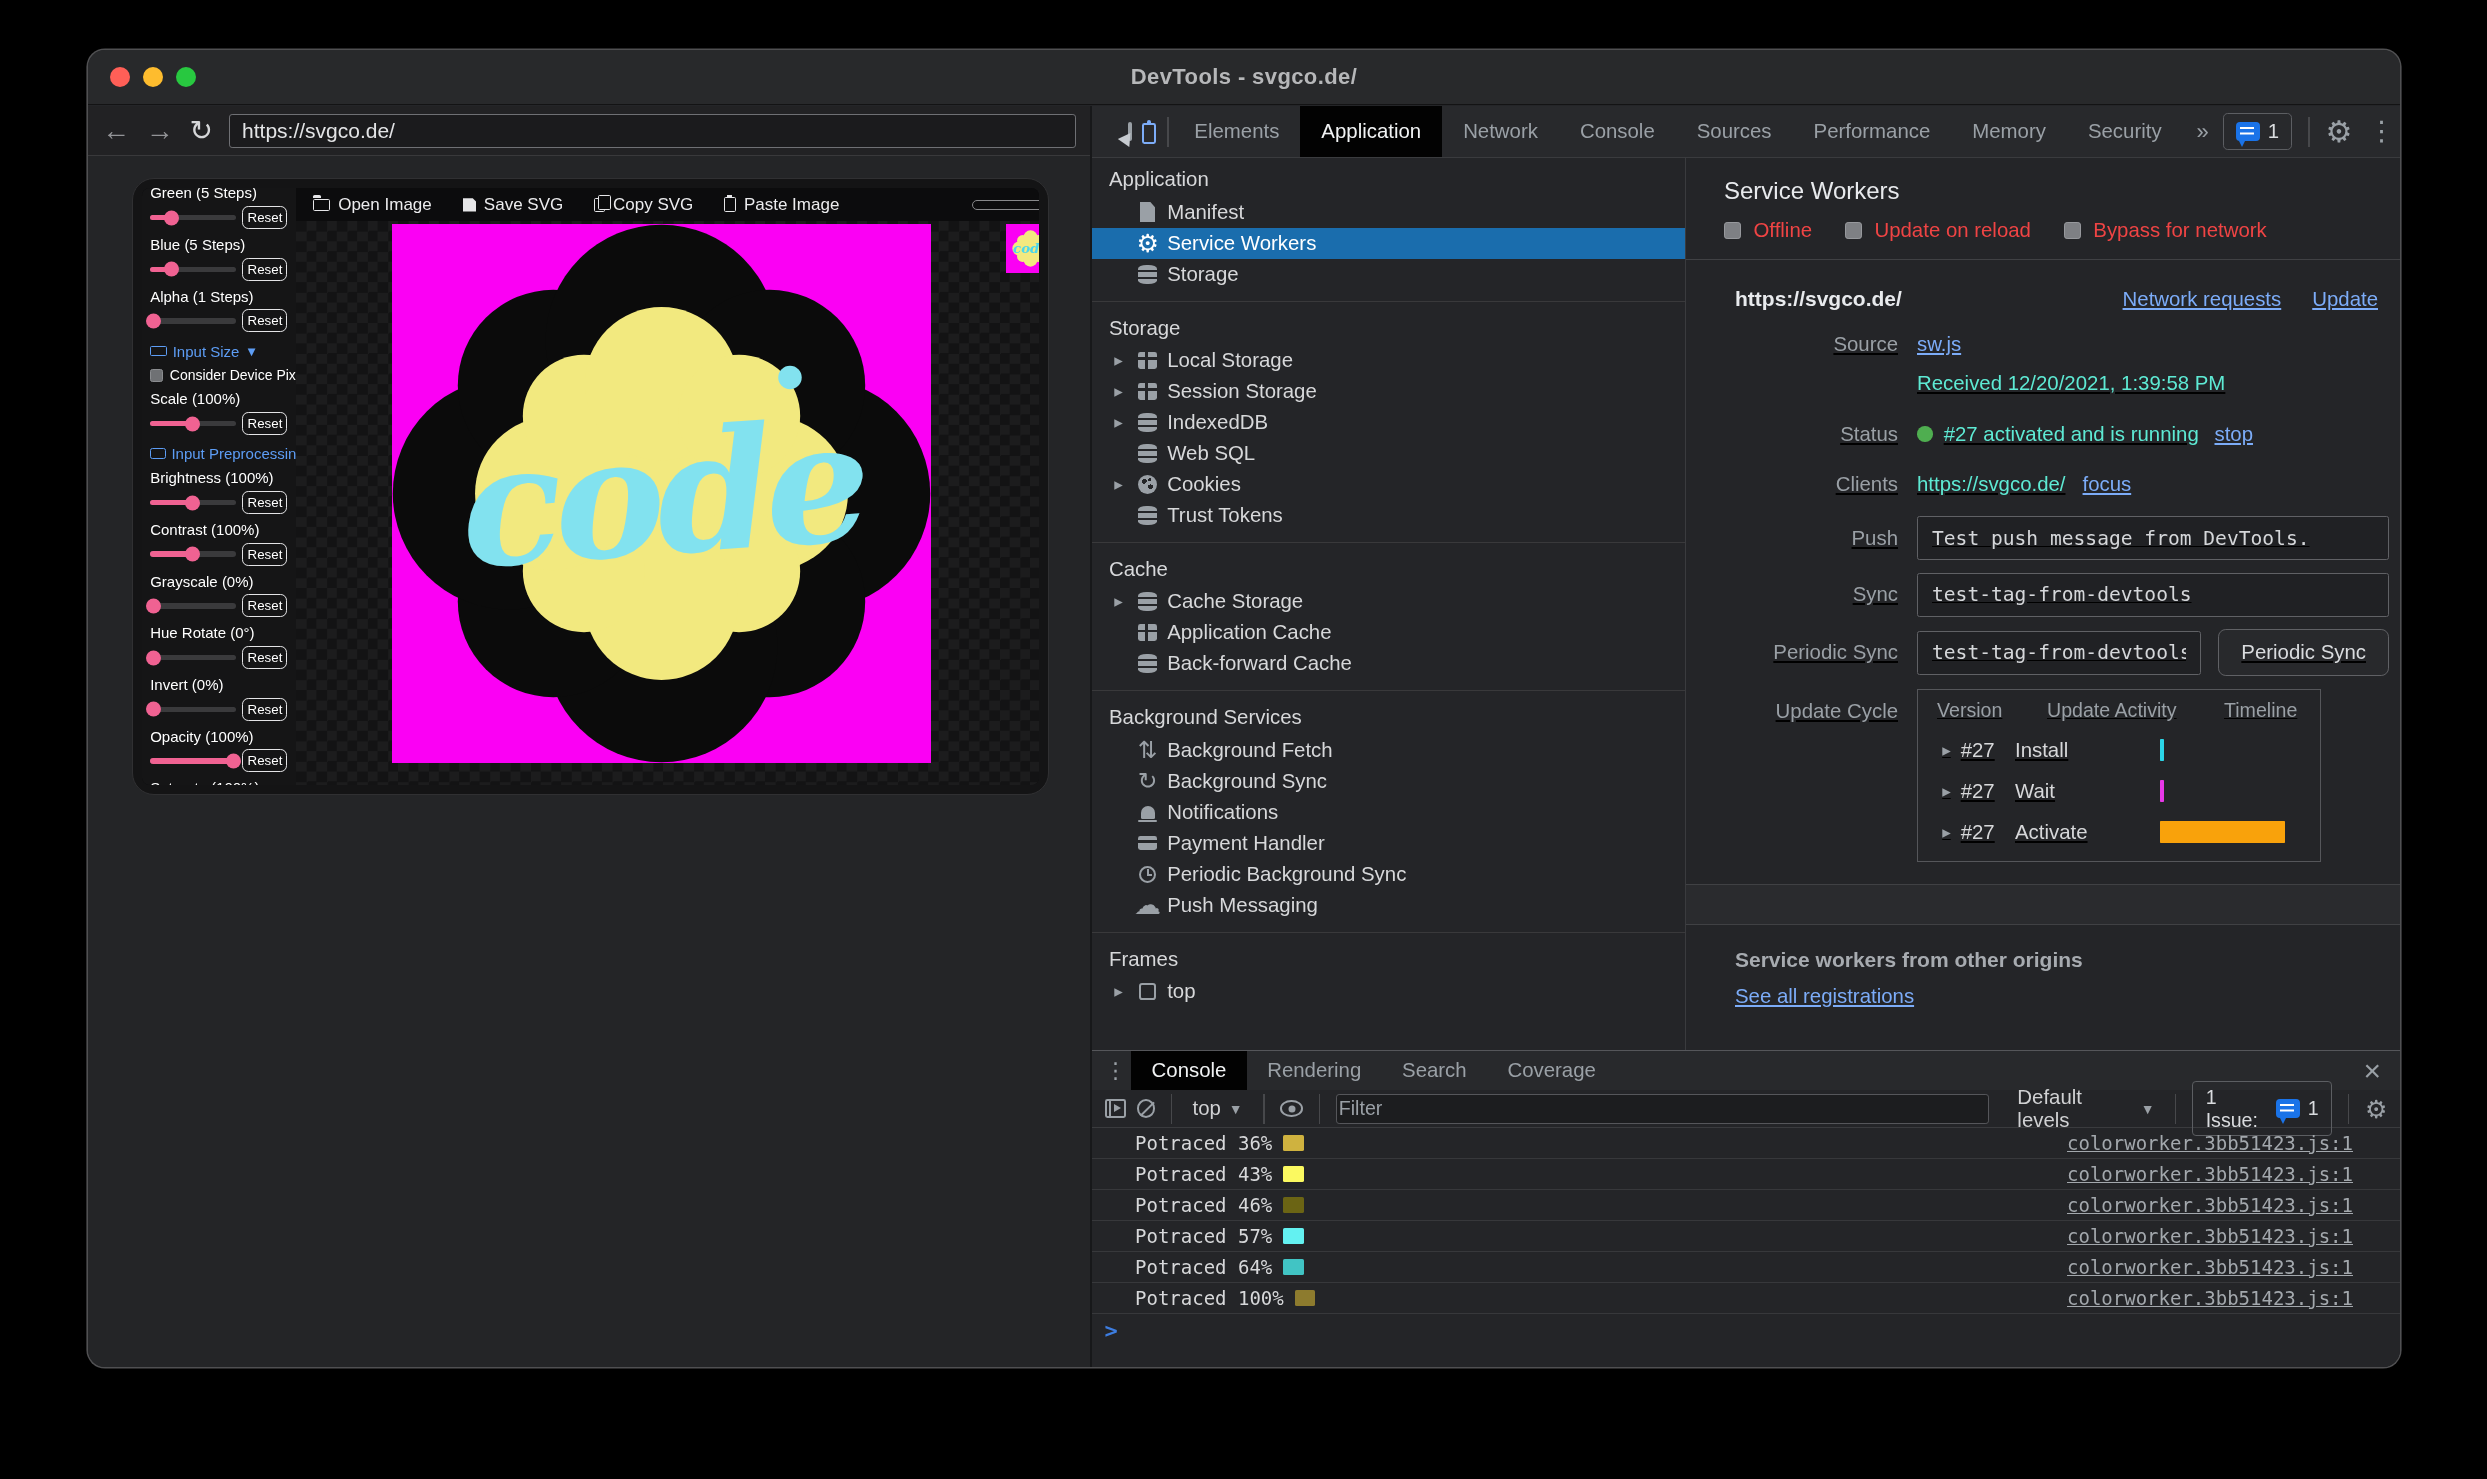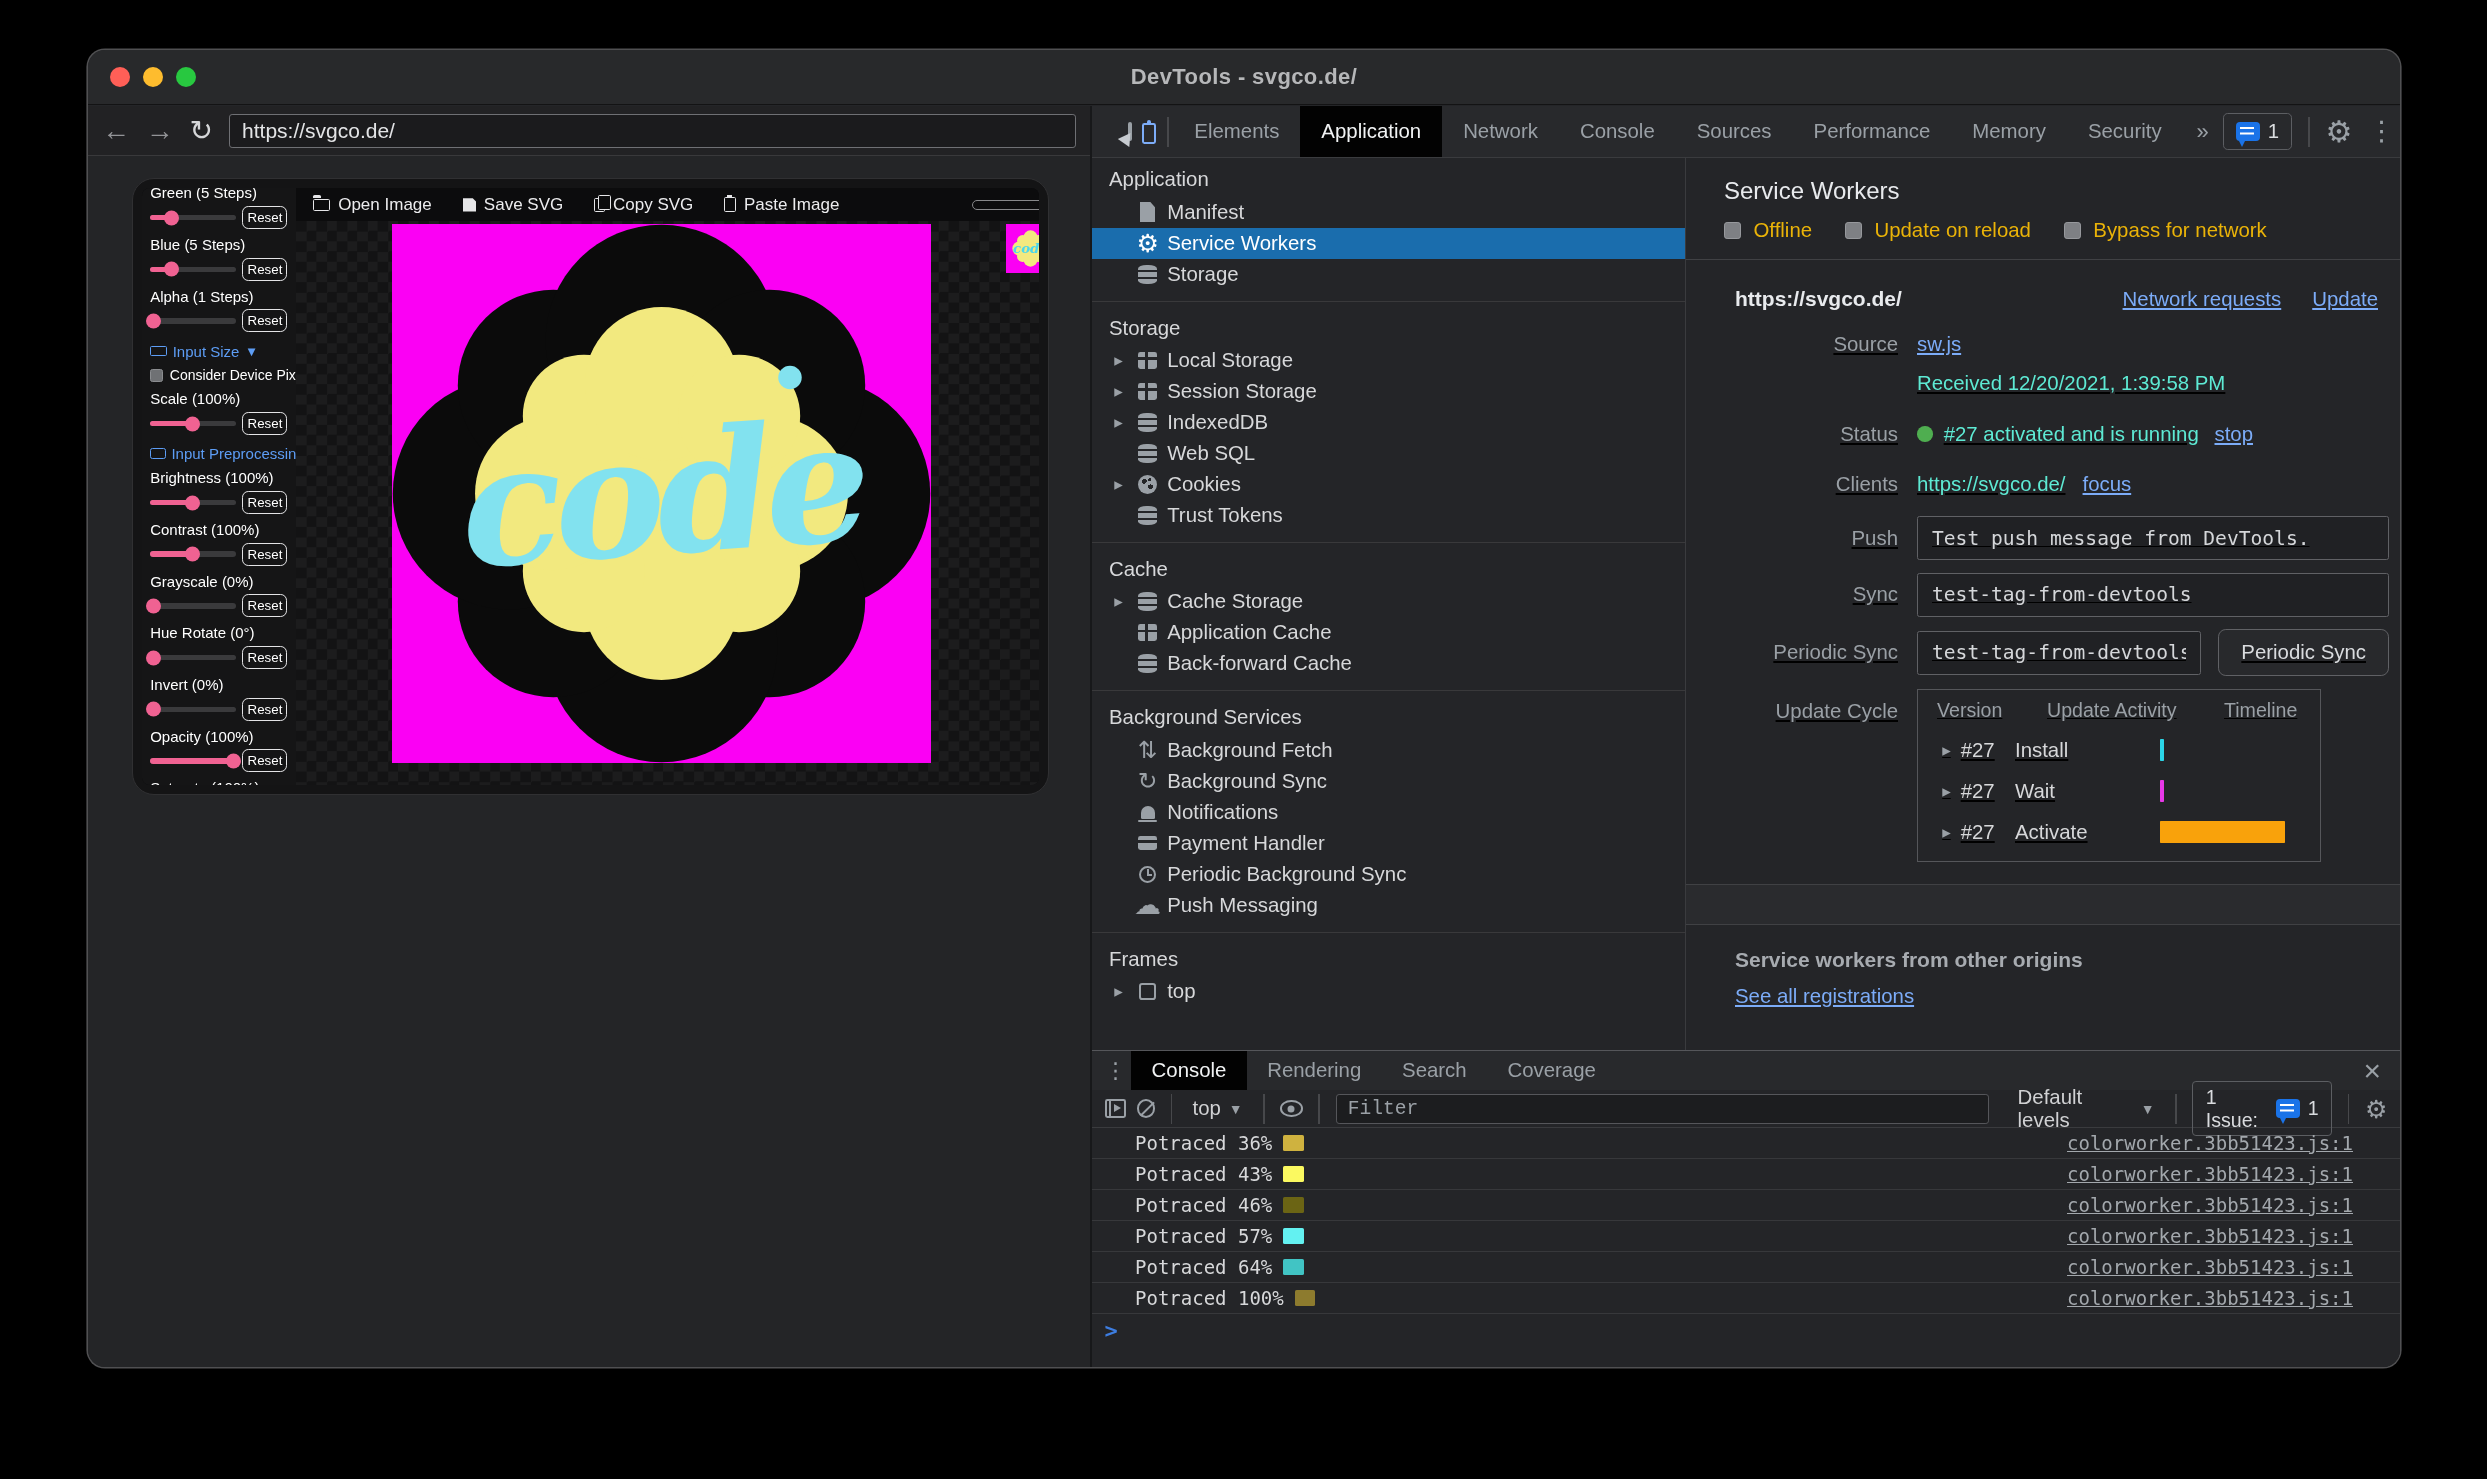--- a/index.html
+++ b/index.html
@@ -109,21 +109,21 @@
   .ic-clock::before { content:""; position:absolute; left:9.4px; top:4.7px; width:2.4px; height:6.3px; background:#9aa0a6; }
   .ic-clock::after { content:""; position:absolute; left:9.4px; top:9.4px; width:5.5px; height:2.4px; background:#9aa0a6; }
   .ic-cloud::before { content:"☁"; color:#9aa0a6; font-size:27px; line-height:20.4px; }
   .ic-frame { width:17px; height:17px; border:2.4px solid #9aa0a6; border-radius:3.1px; }
 
   
   .dt-content { flex:1; overflow:hidden; position:relative; min-width:0; }
   .sw-title { padding:19px 0 0 38px; color:#e8eaed; font-size:24px; }
   .cb-row { display:flex; align-items:center; gap:12.5px; padding-left:38px; margin-top:14px; }
   .cb { width:17px; height:17px; border-radius:3.1px; background:#7e8084; border:1.6px solid #97999d; flex:none; }
-  .cb-label { color:#eab308; font-size:20.4px; margin-right:20.4px; }
+  .cb-label { color:#ef4444; font-size:20.4px; margin-right:20.4px; }
   .sw-hr { border-top:1.6px solid #404144; margin-top:17px; }
   .origin-row { display:flex; align-items:center; padding:27px 22px 0 49px; }
   .origin { color:#e8eaed; font-size:21px; font-weight:700; }
   .origin-links { margin-left:auto; display:flex; gap:31px; }
   .lnk { color:#7cacf8; text-decoration:underline; font-size:20.4px; }
   .swrow { display:flex; align-items:center; padding-right:11px;text-decoration:underline; }
   .swlabel { width:212px; flex:none; text-align:right; color:#9aa0a6; font-size:20.4px; margin-right:19px; }
   .swval { color:#5eead4; font-size:20.4px; }
   .dot { width:15.7px; height:15.7px; border-radius:50%; margin-right:11px; flex:none; }
   .swinput { height:44px; border:1.6px solid #606165; background:#202124; color:#d5d7da; font-family:"DejaVu Sans Mono",monospace; font-size:19.6px; padding:0 14px; border-radius:2.4px; outline:none; }
@@ -149,21 +149,21 @@
   .con-toolbar { height:38px; flex:none; border-bottom:1.6px solid #3a3b3e; display:flex; align-items:center; padding:0 12.5px; gap:11px; }
   .ic-drawer-toggle { width:22px; height:19px; border:2.4px solid #9aa0a6; border-radius:2.4px; position:relative; }
   .ic-drawer-toggle::before { content:""; position:absolute; left:2.4px; top:0; bottom:0; width:2.4px; background:#9aa0a6; }
   .ic-drawer-toggle::after { content:""; position:absolute; right:3.1px; top:3.1px; border-top:4.7px solid transparent; border-bottom:4.7px solid transparent; border-left:7px solid #9aa0a6; }
   .ic-clear { width:19px; height:19px; border:2.4px solid #9aa0a6; border-radius:50%; position:relative; }
   .ic-clear::after { content:""; position:absolute; left:-0.8px; top:7px; width:19px; height:2.4px; background:#9aa0a6; transform:rotate(-45deg); }
   .ctx-sel { display:flex; align-items:center; gap:7.8px; color:#d0d1d3; font-size:20.4px; padding:0 4.7px; }
   .caret-dn { color:#9aa0a6; font-size:14px; }
   .ic-eye { width:23.5px; height:16.5px; border:2.4px solid #9aa0a6; border-radius:50%; position:relative; }
   .ic-eye::after { content:""; position:absolute; left:50%; top:50%; transform:translate(-50%,-50%); width:7px; height:7px; border-radius:50%; background:#9aa0a6; }
-  .filter-input { width:686px; height:30px; background:#1c1d1f; border:1.6px solid #55565a; border-radius:3.1px; color:#d5d7da; font-size:19.6px; padding:0 11px; font-family:Liberation Mono, monospace; outline:none; }
+  .filter-input { width:686px; height:30px; background:#1c1d1f; border:1.6px solid #55565a; border-radius:3.1px; color:#d5d7da; font-size:19.6px; padding:0 2px; font-family:Liberation Sans, sans-serif; outline:none; }
   .filter-input::placeholder { color:#9aa0a6; }
   .levels { margin-left:12.5px; }
   .issue-btn-sm { display:flex; align-items:center; gap:7.8px; border:1.6px solid #5c5e62; border-radius:3.9px; padding:3.9px 12.5px; color:#dadcdf; font-size:19.6px; }
   .con-msgs { flex:1; overflow:hidden; }
   .msg { height:31px; display:flex; align-items:center; border-bottom:0.8px solid #37383b; padding:0 47px 0 43px; font-family:"DejaVu Sans Mono",monospace; font-size:19px; color:#d7d8da; }
   .swatch { width:20.4px; height:15.7px; border-radius:1.6px; margin-left:11px; flex:none; }
   .msg-link { margin-left:auto; color:#a3a8ad; text-decoration:underline; }
   .prompt-row { height:33px; display:flex; align-items:center; padding-left:12.5px; }
   .prompt { color:#3d7de0; font-family:"DejaVu Sans Mono",monospace; font-size:22px; font-weight:700; }
 </style>

